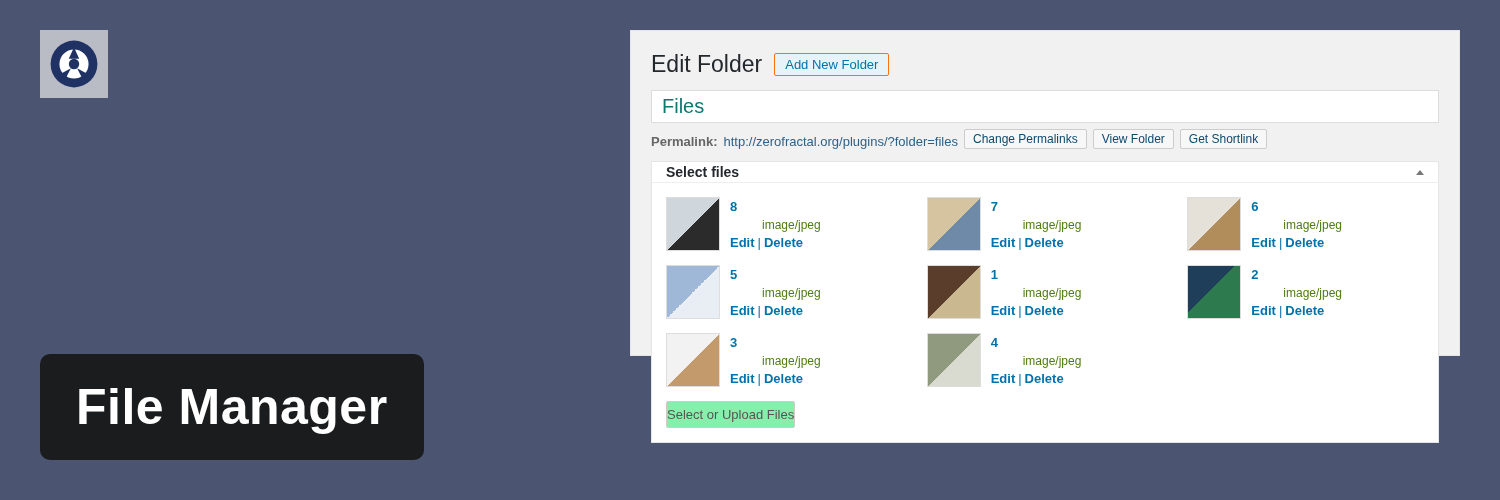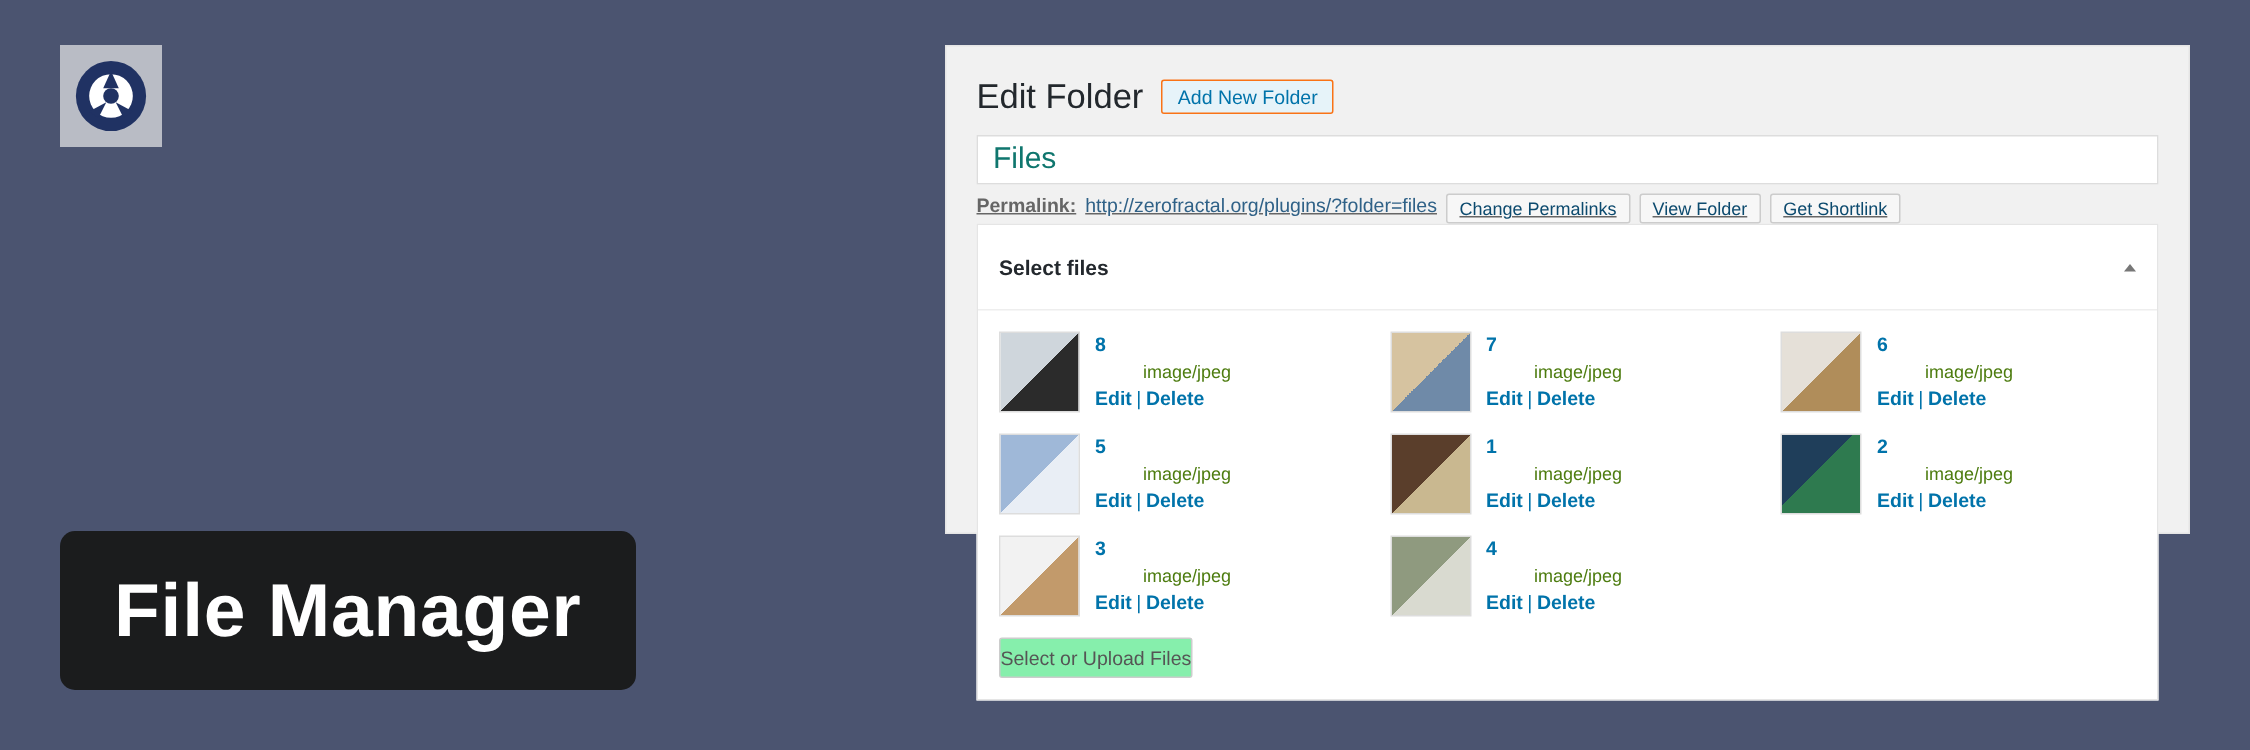--- a/index.html
+++ b/index.html
@@ -66,41 +66,40 @@
     padding: 4px 10px;
     margin-bottom: 6px;
   }
   .title-input-wrap input {
     width: 100%; border: none; outline: none;
     font-size: 20px; color: #0f766e;
     background: transparent;
   }
   .permalink-row {
     font-size: 13px; color: #666;
-    display: flex; align-items: flex-start; gap: 6px; flex-wrap: wrap;
-    margin-bottom: 0;
-    text-decoration: underline;
+    display: flex; align-items: flex-end; gap: 6px; flex-wrap: wrap;
+    margin-bottom: 12px;
   }
   .permalink-row .url { color: #2f6187; }
   .perm-btn {
     background: #f7f7f7;
     border: 1px solid #ccc;
     color: #0c4a6e;
     padding: 2px 8px;
     font-size: 12px;
     border-radius: 2px;
     cursor: pointer;
   }
   .metabox {
     background: #ffffff;
     border: 1px solid #e5e5e5;
   }
   .metabox-head {
     display: flex; align-items: center; justify-content: space-between;
-    padding: 20px 14px;
+    padding: 2px 14px;
     border-bottom: 1px solid #eee;
     font-size: 14px; font-weight: 600; color: #23282d;
   }
   .metabox-head .toggle {
     width: 0; height: 0;
     border-left: 4px solid transparent;
     border-right: 4px solid transparent;
     border-bottom: 5px solid #777;
     cursor: pointer;
   }

